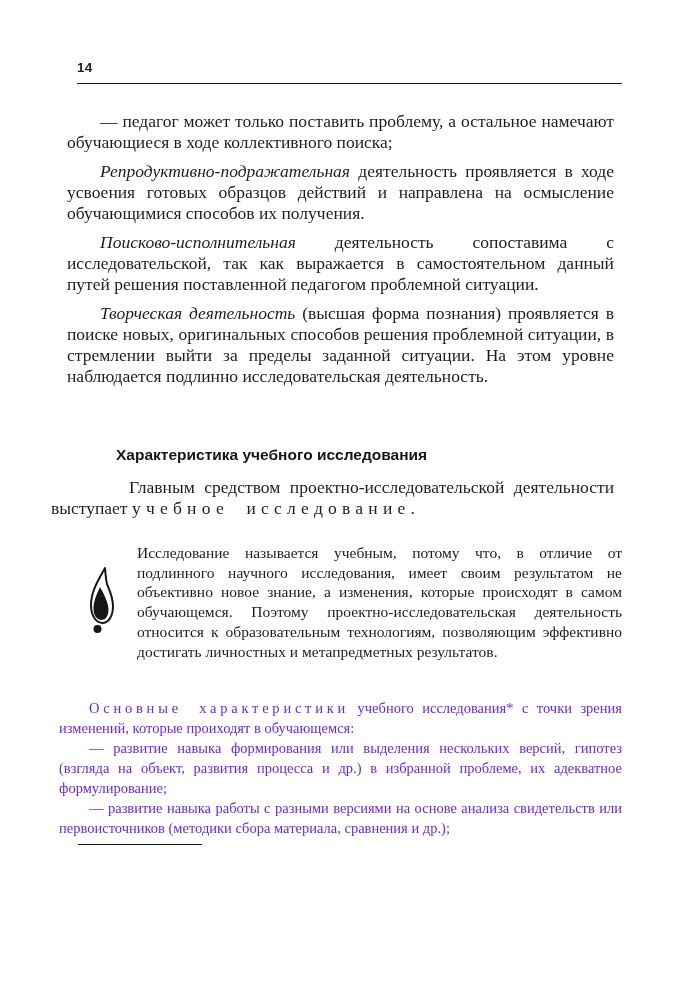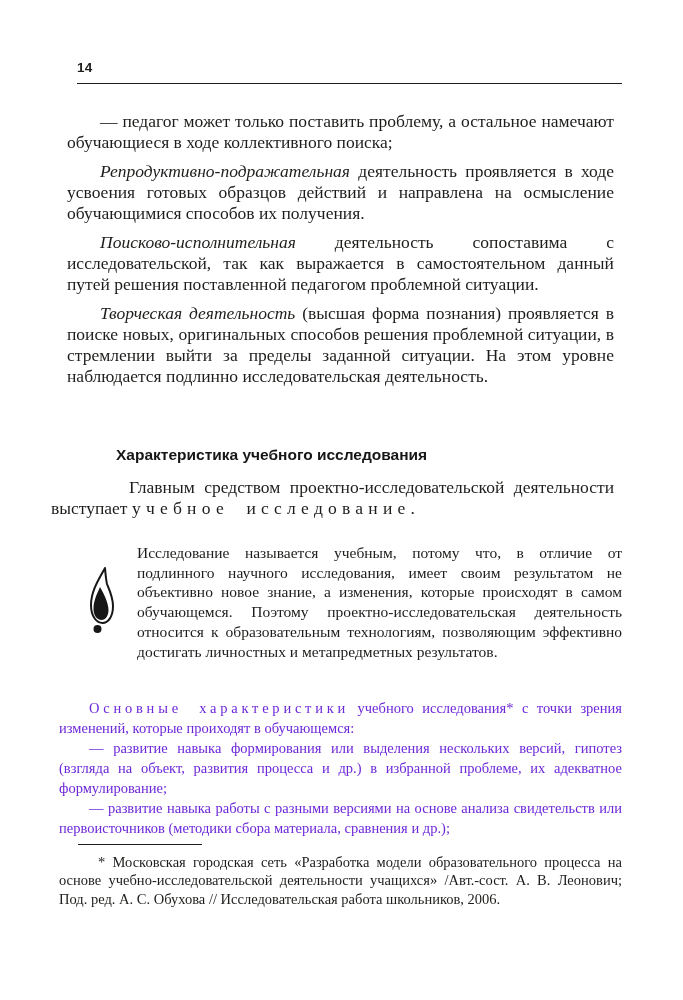--- a/index.html
+++ b/index.html
@@ -114,16 +114,15 @@
   </div>
 
   <div class="chars-block">
     <p><span class="spaced-sans">Основные характеристики</span><span> учебного исследования* с точки зрения изменений, которые проиходят в обучающемся:</span></p>
     <p>— развитие навыка формирования или выделения нескольких версий, гипотез (взгляда на объект, развития процесса и др.) в избранной проблеме, их адекватное формулирование;</p>
     <p>— развитие навыка работы с разными версиями на основе анализа свидетельств или первоисточников (методики сбора материала, сравнения и др.);</p>
   </div>
 
   <div class="footnote-block">
     <div class="footnote-rule"></div>
-    <p class="footnote-text">* Московская городская сеть «Разработка модели образовательного процесса на основе учебно-исследовательской деятельности учащихся» /Авт.-сост. А. В. Леонович; Под. ред. А. С. Обухова // Исследовательская работа школьников, 2006.</p>
   </div>
 
 </div>
 
 </body></html>

